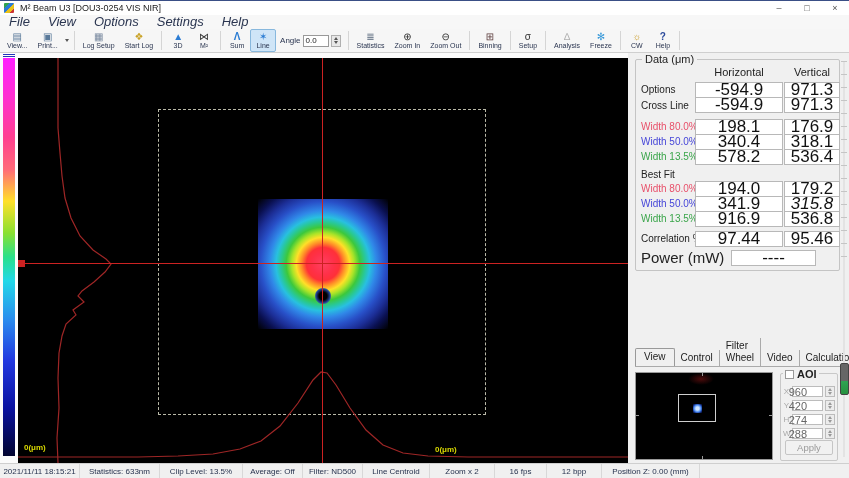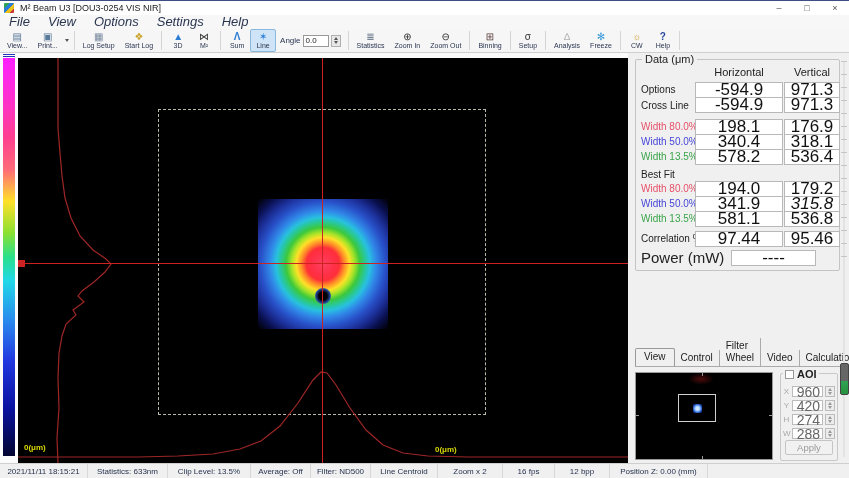--- a/index.html
+++ b/index.html
@@ -108,22 +108,22 @@
 
   .aoi-group { position:absolute; left:152px; top:320px; width:58px; height:88px;
                border:1px solid #c8c8c8; border-radius:2px; }
   .aoi-head { position:absolute; top:-6px; left:2px; background:#f0f0f0; padding:0 2px;
               display:flex; align-items:center; gap:3px; }
   .aoi-check { width:9px; height:9px; background:#fff; border:1px solid #999; }
   .aoi-title { font-size:11px; font-weight:bold; color:#222; }
   .aoi-row { position:absolute; left:2px; width:54px; height:13px; display:flex; align-items:center; gap:2px; }
   .aoi-lab { width:7px; font-size:8px; color:#a8a8a8; text-align:center; }
   .aoi-box { width:31px; height:11px; background:#fff; border:1px solid #bcbcbc;
-             font-size:14px; color:#666; display:flex; align-items:center; justify-content:flex-end;
-             padding-right:2px; }
+             font-size:11px; color:#666; display:flex; align-items:center; justify-content:flex-end;
+             padding-right:15px; }
   .aoi-spin { display:flex; flex-direction:column; justify-content:center; gap:1px; width:10px; height:11px;
               background:#ececec; border:1px solid #bcbcbc; align-items:center; }
   .aoi-spin .tri-up { border-bottom-color:#999; } .aoi-spin .tri-dn { border-top-color:#999; }
   .apply-btn { position:absolute; left:4px; top:66px; width:48px; height:15px;
                background:#f1f1f1; border:1px solid #c5c5c5; border-radius:2px;
                font-size:9.5px; color:#9a9a9a; display:flex; align-items:center; justify-content:center; }
 
   .vslider-ticks { position:absolute; right:2px; top:8px; width:6px; height:198px;
       background:repeating-linear-gradient(to bottom,#c5c5c5 0 1px,rgba(0,0,0,0) 1px 13px); }
   .vslider-track { position:absolute; right:4px; top:8px; width:2px; height:396px; background:#e3e3e3; }
@@ -300,21 +300,21 @@
 
       <div class="rowlabel red" style="top:121px;">Width 80.0%</div>
       <div class="cell c1" style="top:121px;">194.0</div>
       <div class="cell c2" style="top:121px;">179.2</div>
 
       <div class="rowlabel blue" style="top:136px;">Width 50.0%</div>
       <div class="cell c1" style="top:136px;">341.9</div>
       <div class="cell c2" style="top:136px;font-style:italic;">315.8</div>
 
       <div class="rowlabel green" style="top:151px;">Width 13.5%</div>
-      <div class="cell c1" style="top:151px;">581.1</div>
+      <div class="cell c1" style="top:151px;">916.9</div>
       <div class="cell c2" style="top:151px;">536.8</div>
 
       <div class="rowlabel" style="top:171px;">Correlation %</div>
       <div class="cell c1" style="top:171px;">97.44</div>
       <div class="cell c2" style="top:171px;">95.46</div>
 
       <div class="rowlabel" style="top:190px; font-size:15px;">Power (mW)</div>
       <div class="cell" style="top:190px; left:95px; width:85px;">----</div>
     </div>
 
@@ -376,21 +376,21 @@
       </div>
       <div class="apply-btn">Apply</div>
     </div>
 
     <div class="vslider-track"></div>
     <div class="vslider-ticks"></div>
     <div class="vslider-thumb"></div>
   </div>
 
   <div class="statusbar">
-    <div class="sseg" style="width:88px;text-align:right;">2021/11/11 18:15:21</div>
+    <div class="sseg" style="width:80px;text-align:right;">2021/11/11 18:15:21</div>
     <div class="sseg" style="width:80px;">Statistics: 633nm</div>
     <div class="sseg" style="width:83px;">Clip Level: 13.5%</div>
     <div class="sseg" style="width:60px;">Average: Off</div>
     <div class="sseg" style="width:60px;">Filter: ND500</div>
     <div class="sseg" style="width:67px;">Line Centroid</div>
     <div class="sseg" style="width:65px;">Zoom x 2</div>
     <div class="sseg" style="width:52px;">16 fps</div>
     <div class="sseg" style="width:55px;">12 bpp</div>
     <div class="sseg" style="width:98px;">Position Z: 0.00 (mm)</div>
     <div class="sseg" style="flex:1; border-right:none;"></div>

